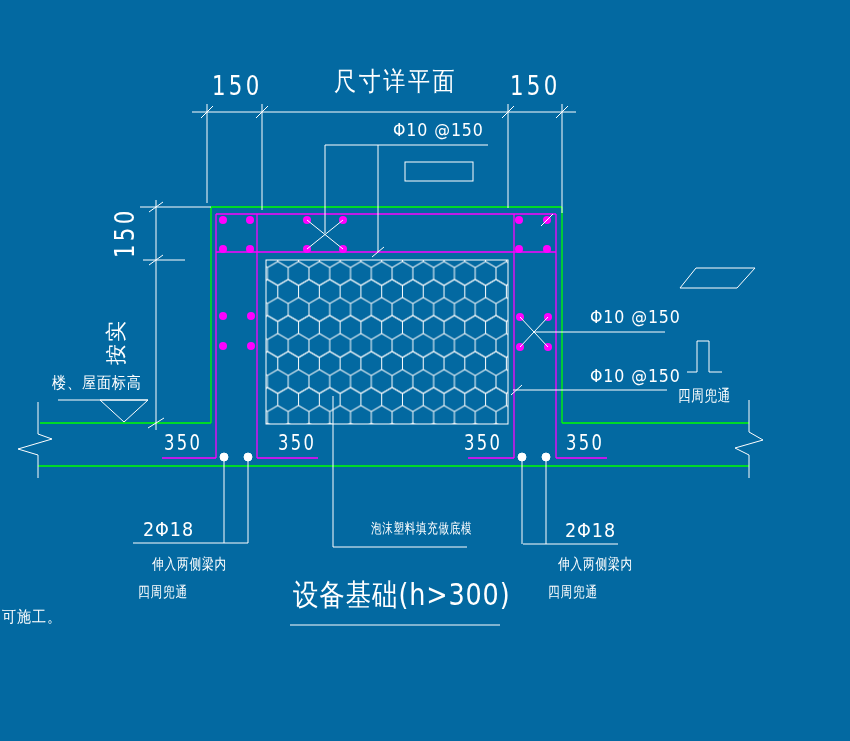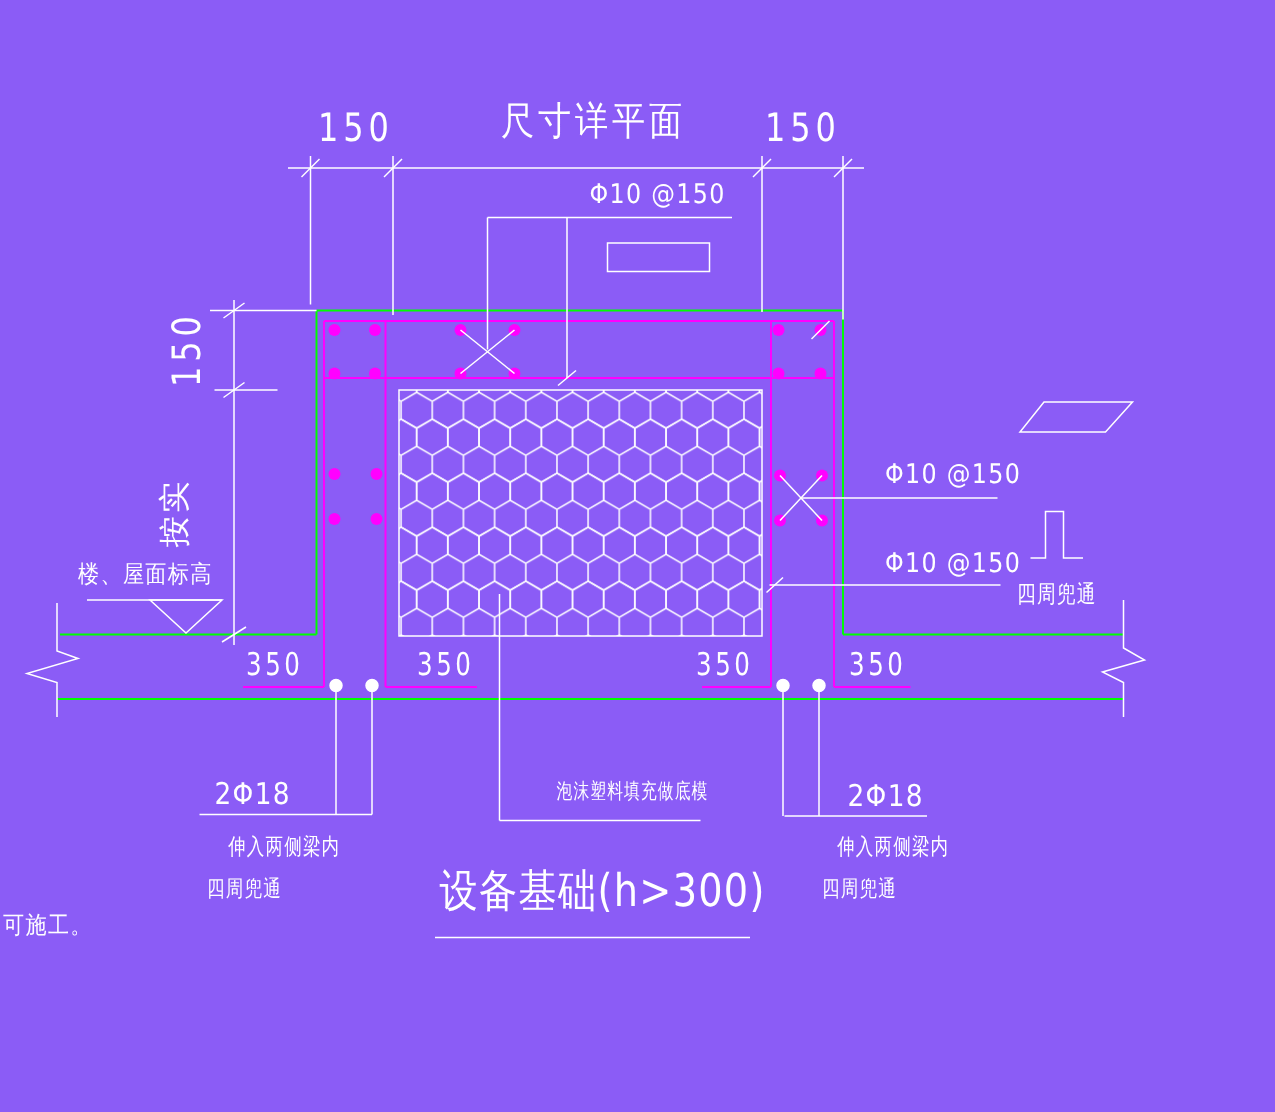--- a/index.html
+++ b/index.html
@@ -1,17 +1,17 @@
 <!DOCTYPE html>
 <html><head>
 <meta charset="utf-8">
 <style>
   html,body{margin:0;padding:0;background:#000;}
   #canvas{
-    position:relative;width:850px;height:741px;background:#8b5cf6;overflow:hidden;
+    position:relative;width:850px;height:741px;background:#0369a1;overflow:hidden;
     font-family:"DejaVu Sans",sans-serif;color:#fff;text-align:center;
   }
   #canvas svg{position:absolute;left:0;top:0;}
   .txt{position:absolute;color:#fff;white-space:nowrap;line-height:1;
        font-family:"DejaVu Sans",sans-serif;font-weight:400;}
   .dim{font-size:26px;letter-spacing:4px;transform:scaleX(0.82);transform-origin:left top;}
   .dim350{font-size:21px;letter-spacing:3px;transform:scaleX(0.78);transform-origin:left top;}
   .rebar{font-size:18px;letter-spacing:1px;transform:scaleX(0.88);transform-origin:left top;}
   .cjk15{font-size:15px;transform:scaleX(0.78);transform-origin:left top;letter-spacing:1px;}
   .cjk16{font-size:16px;transform:scaleX(0.88);transform-origin:left top;letter-spacing:1px;}

